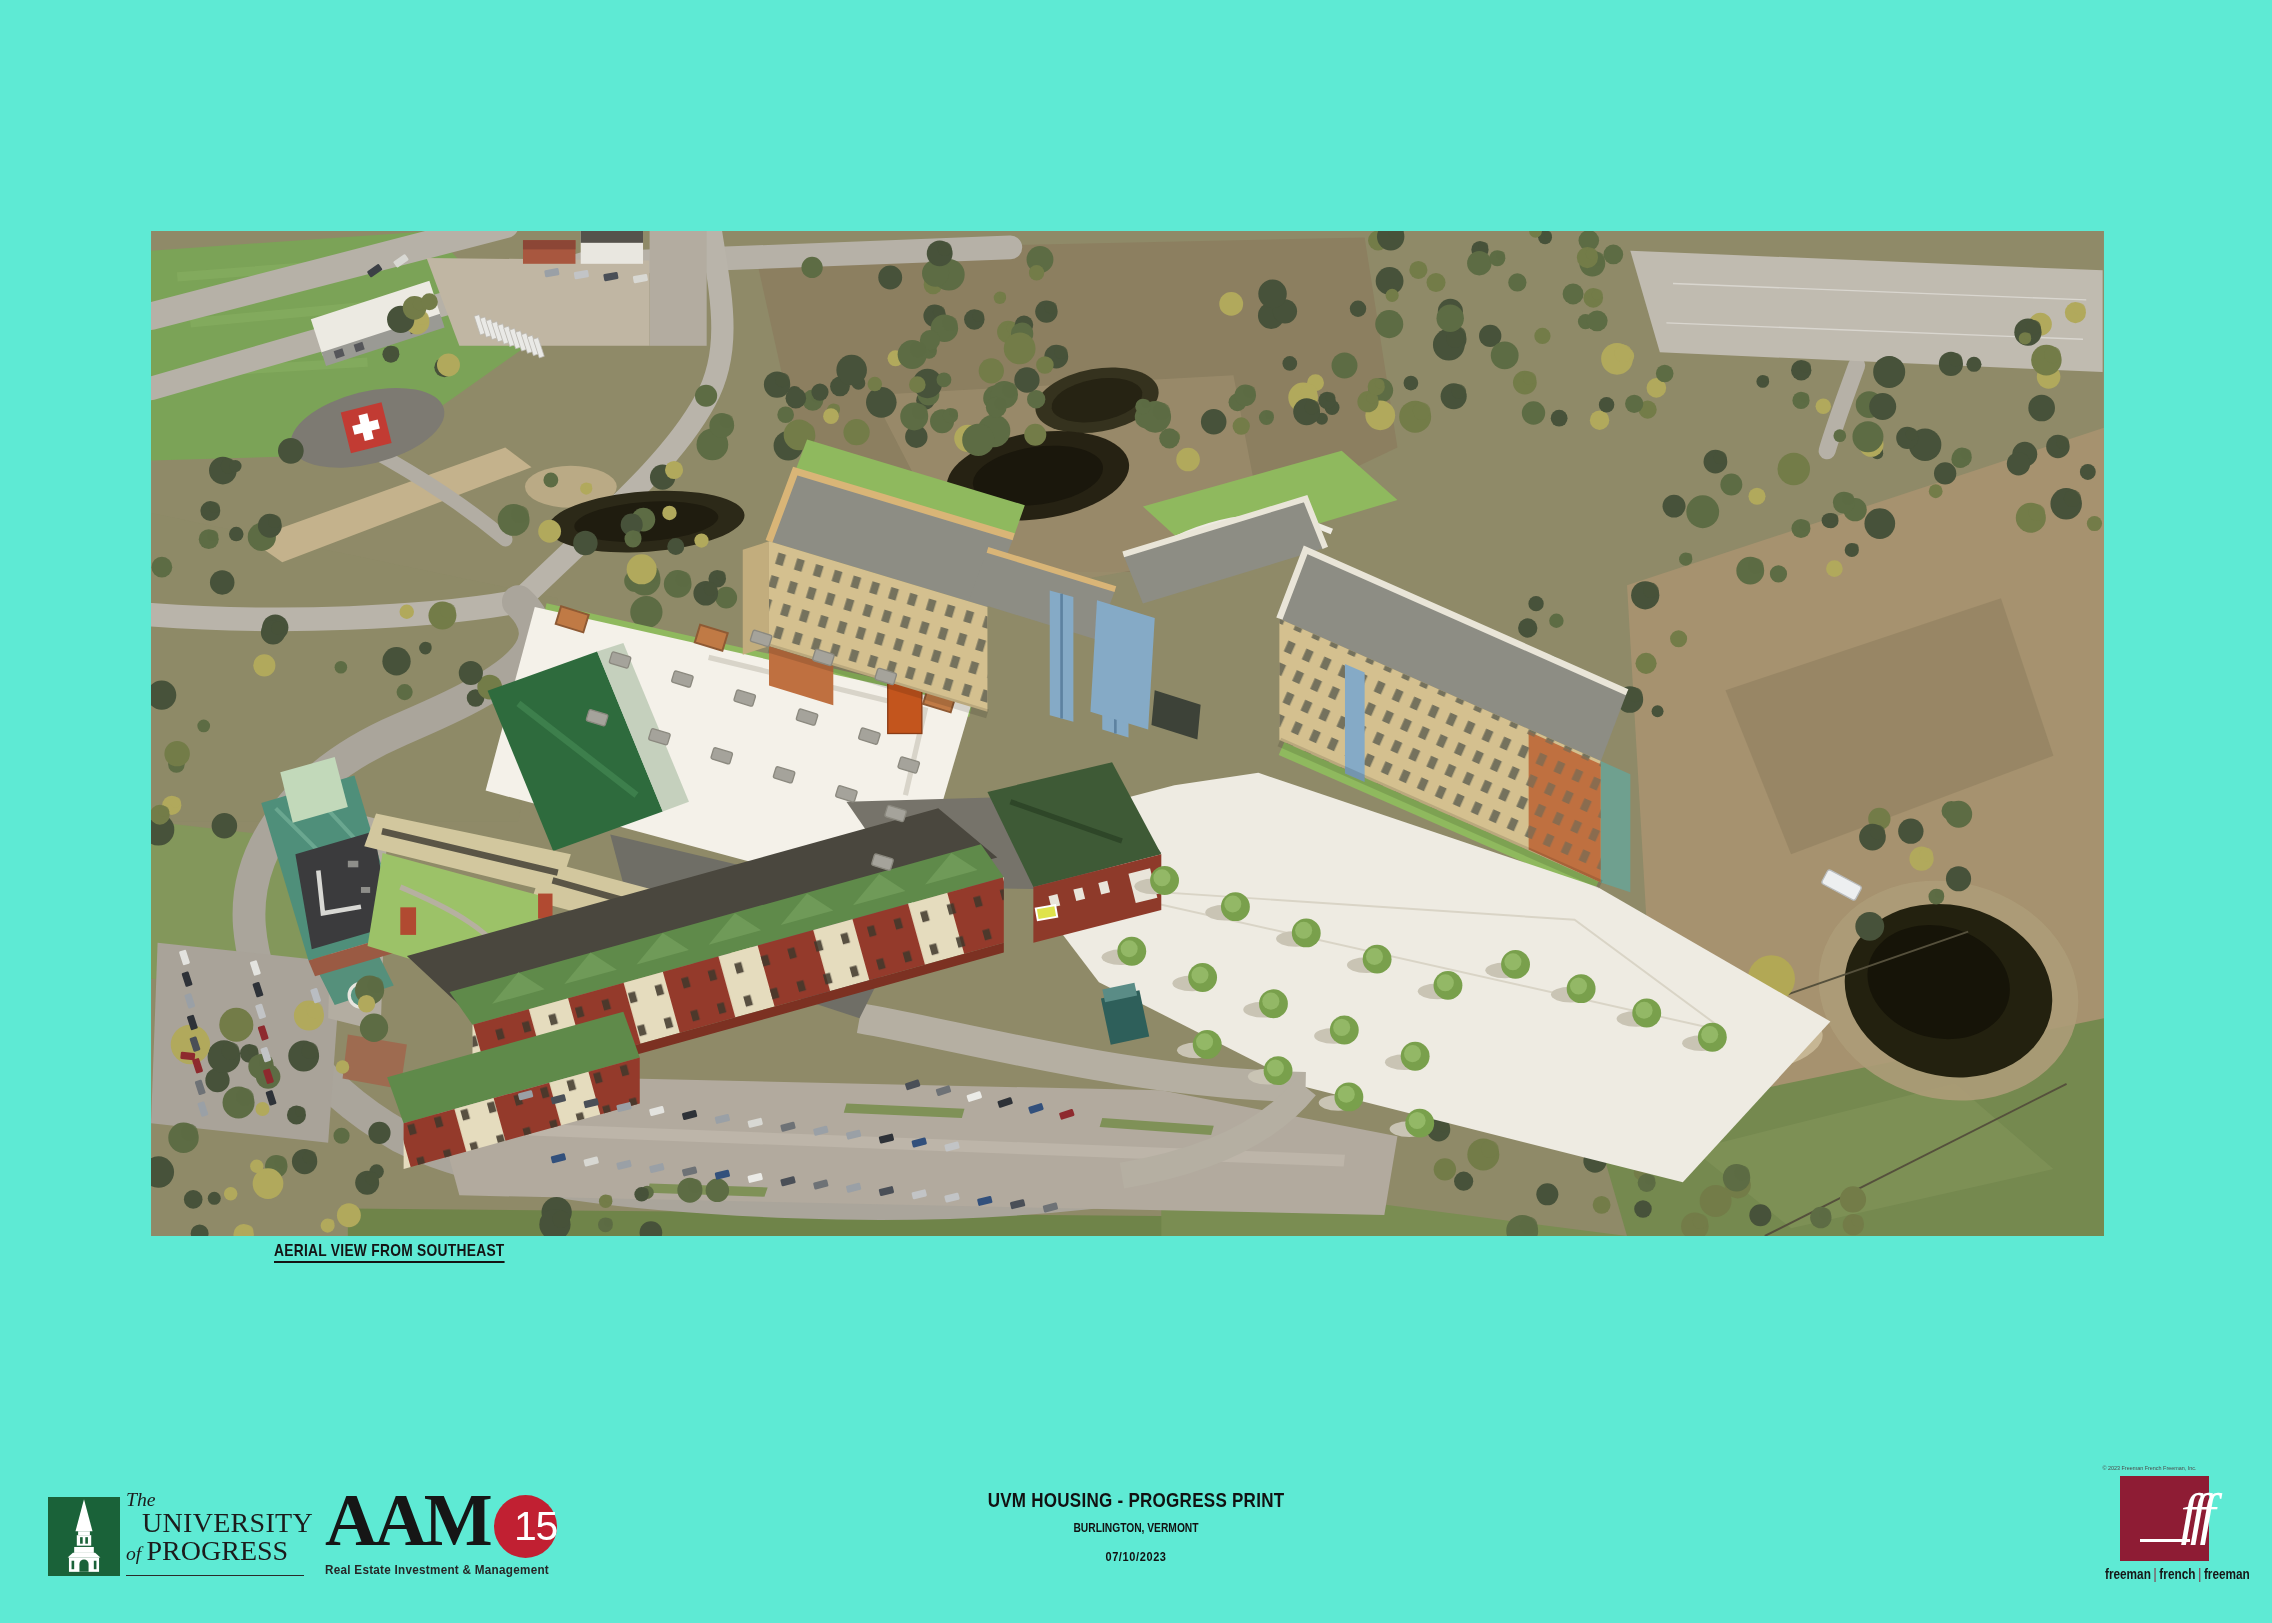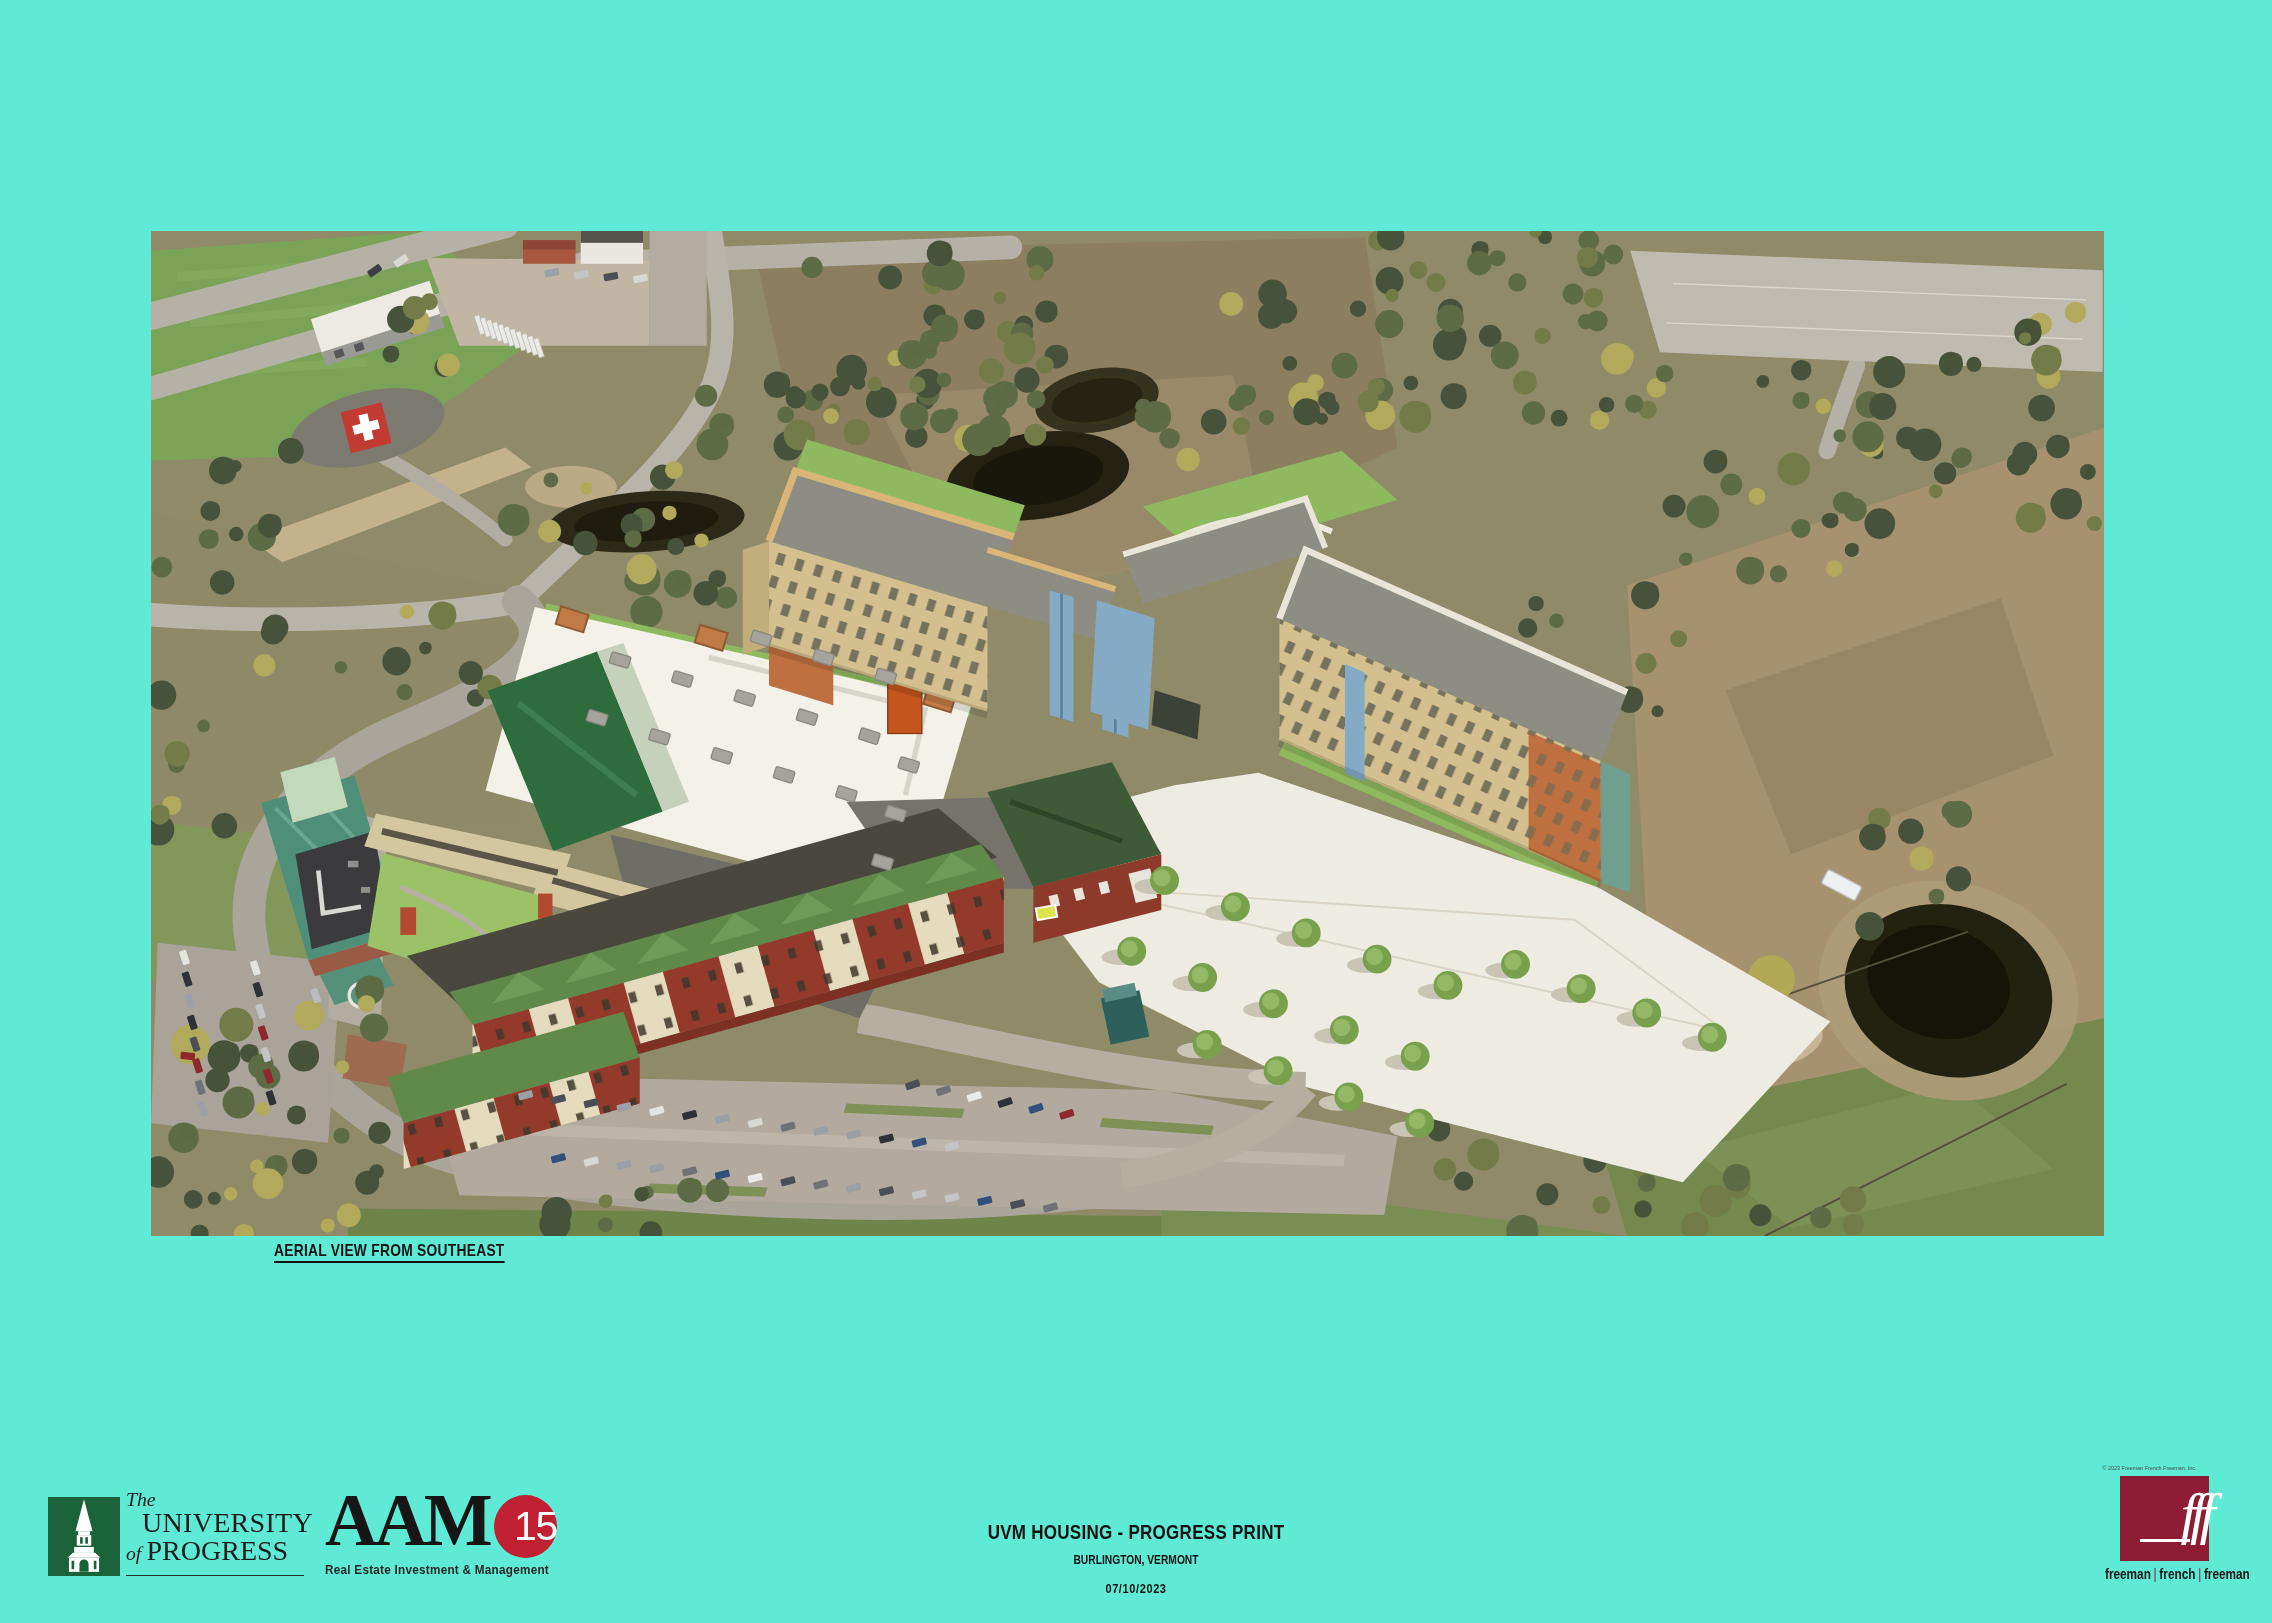--- a/index.html
+++ b/index.html
@@ -21,21 +21,21 @@
   .uvm-rule{position:absolute;left:126px;top:1575px;width:178px;height:1.3px;background:#2a2a2a;}
   .aam{position:absolute;left:325px;top:1484px;width:249px;}
   .aam-row{position:relative;height:77px;}
   .aam-name{font-family:"Liberation Serif",serif;font-weight:bold;font-size:73px;line-height:73px;
             letter-spacing:-3.3px;color:#161616;}
   .aam-badge{position:absolute;left:169px;top:10.5px;width:63px;height:63px;border-radius:50%;
              background:#c12032;color:#ffffff;font-size:41px;line-height:63px;text-align:right;
              letter-spacing:-1.3px;}
   .aam-tagline{margin-top:1.3px;font-size:13px;font-weight:600;letter-spacing:0.3px;color:#262626;
                transform:scaleX(.9);transform-origin:left top;white-space:nowrap;}
-  .titleblock{position:absolute;left:808px;top:1489px;width:656px;text-align:center;color:#111;margin-top:32px;}
+  .titleblock{position:absolute;left:808px;top:1489px;width:656px;text-align:center;color:#111;}
   .tb-title{font-size:20.3px;font-weight:bold;letter-spacing:0.3px;transform:scaleX(.84);white-space:nowrap;}
   .tb-sub{margin-top:9.2px;font-size:12.5px;font-weight:bold;transform:scaleX(.82);}
   .tb-date{margin-top:14.4px;font-size:12.5px;font-weight:bold;letter-spacing:0.7px;transform:scaleX(.88);}
   .fff-copy{position:absolute;left:2084px;top:1465px;width:131px;font-size:5.9px;color:#4c4c4c;
             text-align:center;transform:scaleX(.92);white-space:nowrap;}
   .fff-square{position:absolute;left:2120px;top:1476px;width:89px;height:85px;background:#8e1c34;}
   .fff-mono{position:absolute;left:0;top:5.2px;width:89px;text-align:right;color:#ffffff;
             font-family:"Liberation Serif",serif;font-style:italic;font-size:58px;line-height:66px;
             letter-spacing:-6.6px;}
   .fff-bar{position:absolute;left:19.7px;top:63px;width:50px;height:3.3px;background:#ffffff;}

